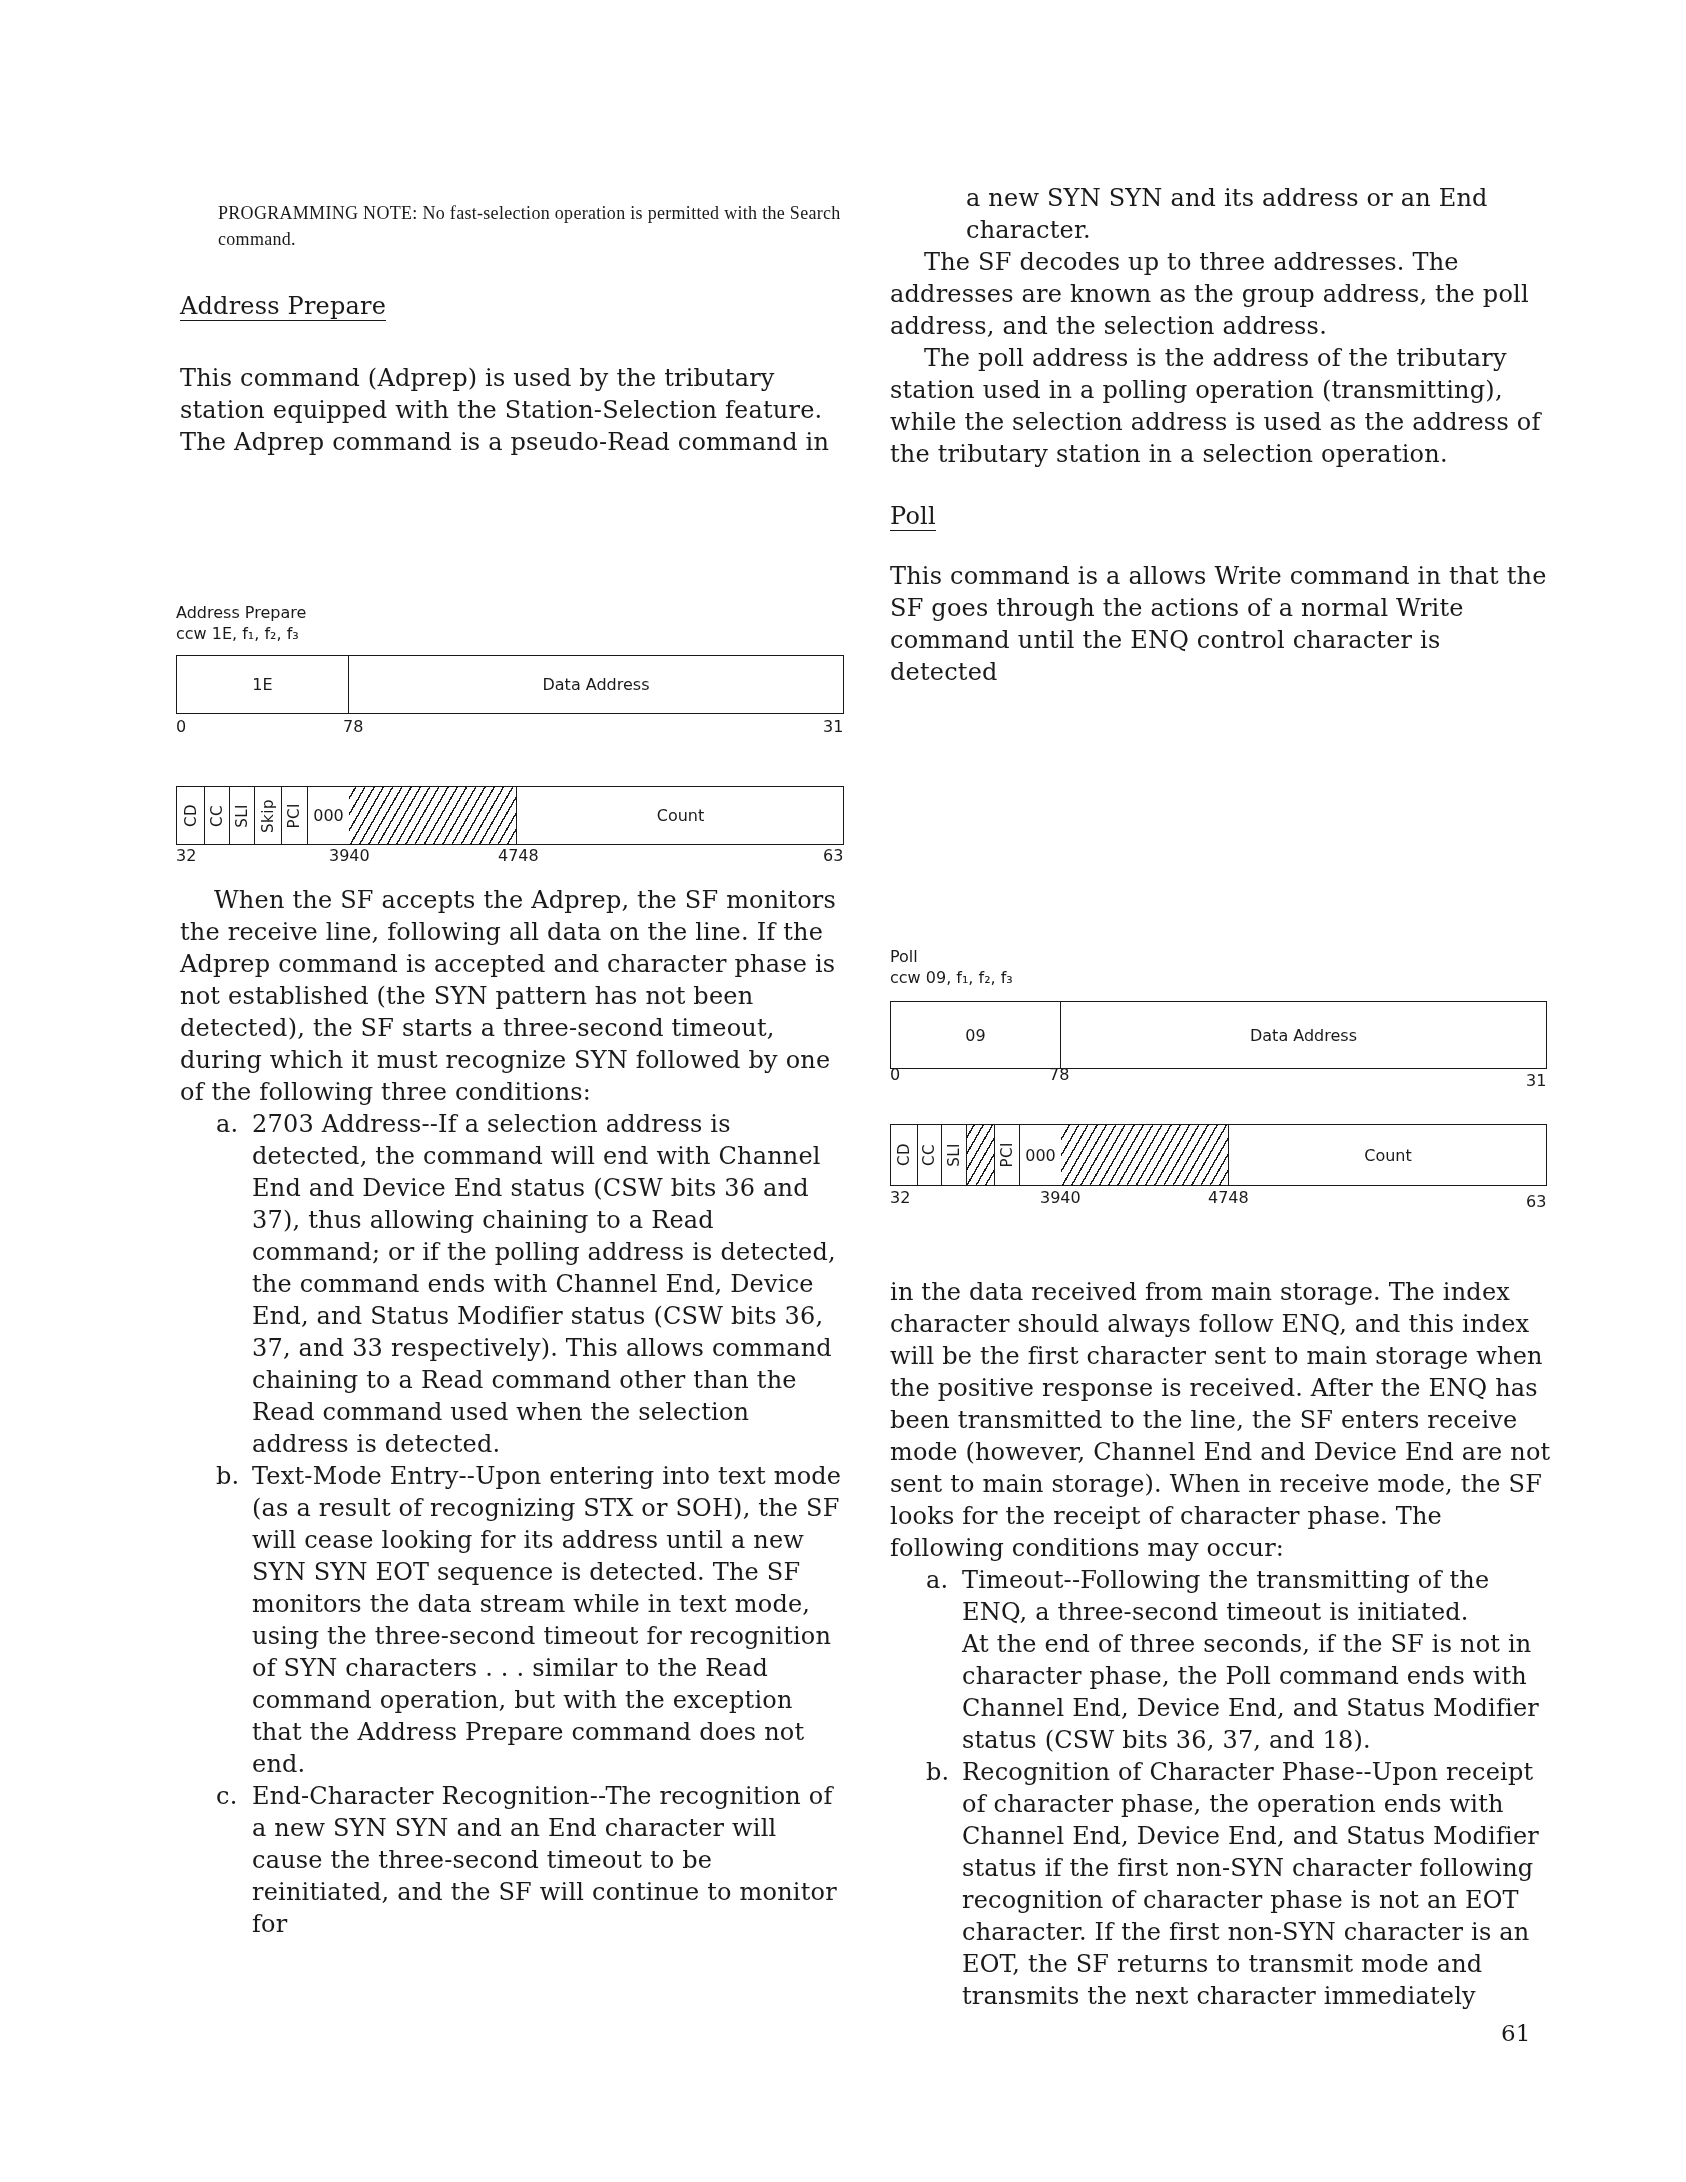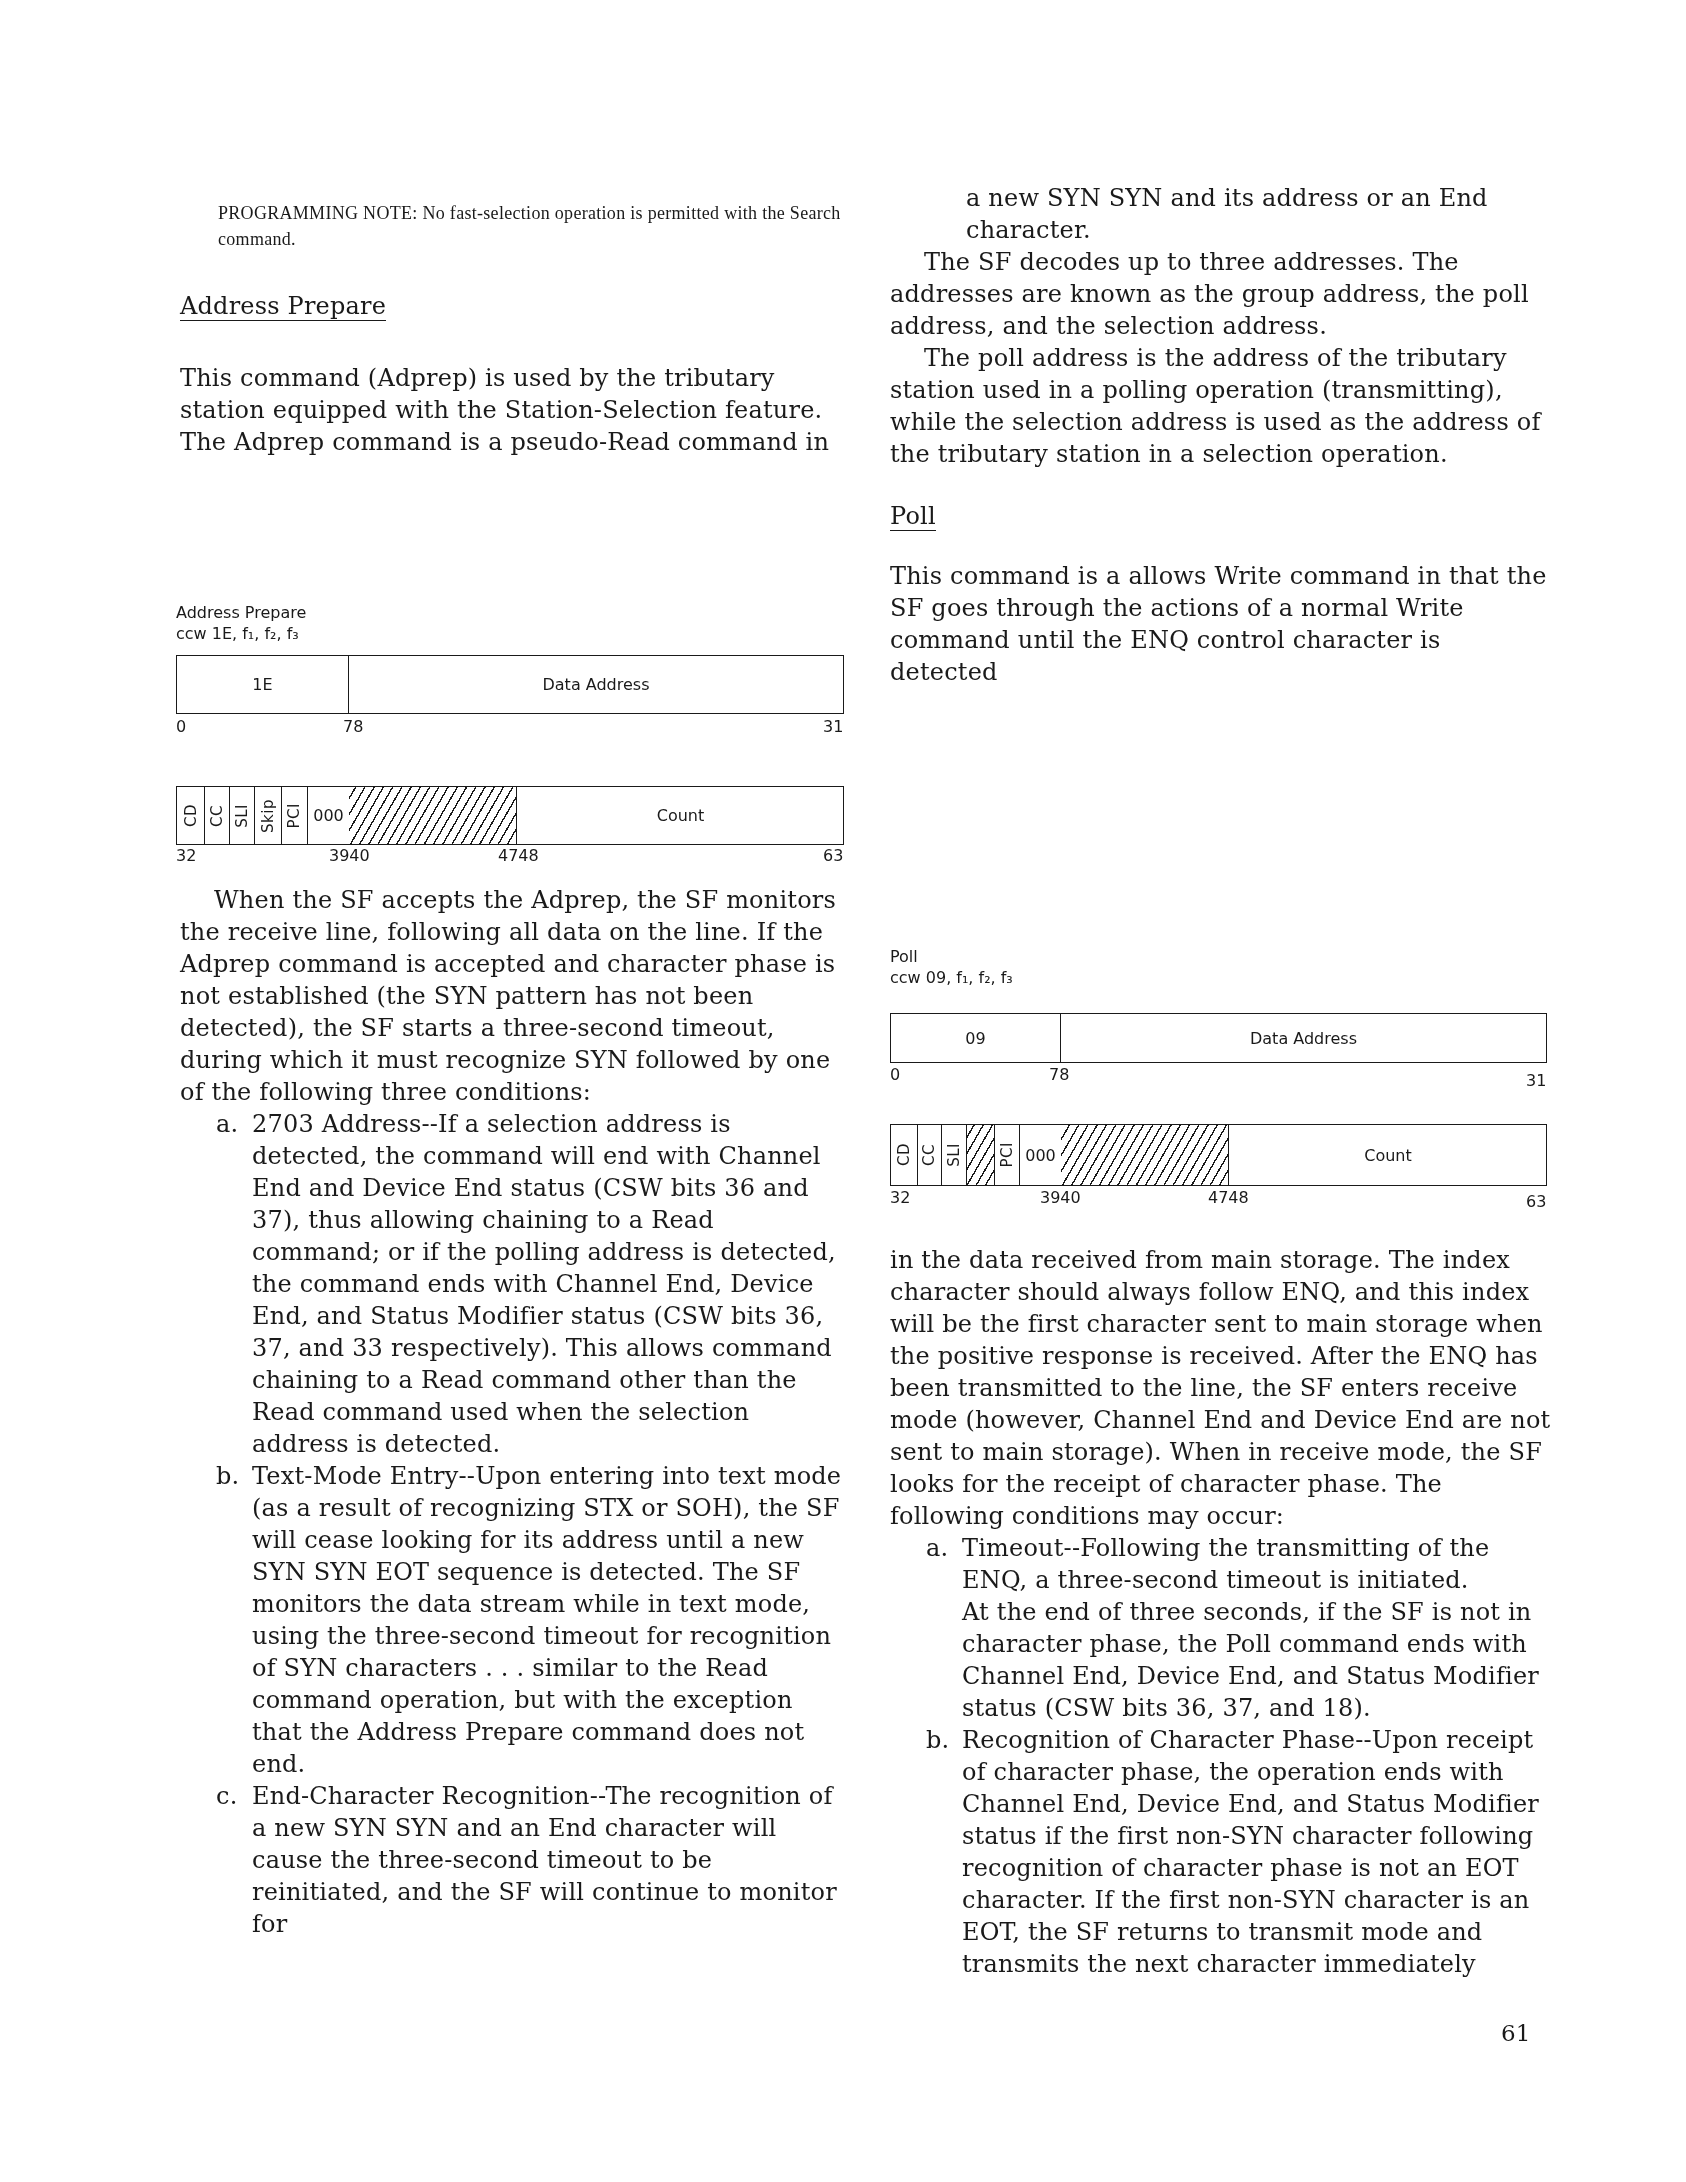--- a/index.html
+++ b/index.html
@@ -100,21 +100,21 @@
   <p class="ind">The poll address is the address of the tributary station used in a polling operation (transmitting), while the selection address is used as the address of the tributary station in a selection operation.</p>
   <div style="height:30px"></div>
   <span class="heading">Poll</span>
   <div style="height:28px"></div>
   <p>This command is a allows Write command in that the SF goes through the actions of a normal Write command until the ENQ control character is detected</p>
 </div>
 
 <div class="diag" style="left:890px; top:946px; width:657px; height:256px;">
   <div class="cap">Poll</div>
   <div class="cap">ccw 09, f₁, f₂, f₃</div>
-  <div class="box" style="left:0; top:55px; width:657px; height:50px;margin-top:12px;">
+  <div class="box" style="left:0; top:55px; width:657px; height:68px;">
     <div class="cell" style="left:0; width:170px;">
         <span>09</span>
       </div>
     <div class="cell last" style="left:170px; right:0;">
         <span>Data Address</span>
       </div>
   </div>
   <span class="tick" style="left:0; top:119px;">0</span>
   <span class="tick" style="left:159px; top:119px;">78</span>
   <span class="tick" style="left:636px; top:125px;">31</span>
@@ -140,21 +140,21 @@
     <div class="cell last" style="left:339px; right:0;">
         <span>Count</span>
       </div>
   </div>
   <span class="tick" style="left:0; top:242px;">32</span>
   <span class="tick" style="left:150px; top:242px;">3940</span>
   <span class="tick" style="left:318px; top:242px;">4748</span>
   <span class="tick" style="left:636px; top:246px;">63</span>
 </div>
 
-<div class="col" style="left:890px; top:1244px; width:662px;">
+<div class="col" style="left:890px; top:1276px; width:662px;">
   <p>in the data received from main storage. The index character should always follow ENQ, and this index will be the first character sent to main storage when the positive response is received. After the ENQ has been transmitted to the line, the SF enters receive mode (however, Channel End and Device End are not sent to main storage). When in receive mode, the SF looks for the receipt of character phase. The following conditions may occur:</p>
   <ul class="list">
     <li>
       <span class="mk">a.</span>
       <span>Timeout--Following the transmitting of the ENQ, a three-second timeout is initiated.</span><br>
       <span>At the end of three seconds, if the SF is not in character phase, the Poll command ends with Channel End, Device End, and Status Modifier status (CSW bits 36, 37, and 18).</span>
     </li>
     <li>
       <span class="mk">b.</span>
       <span>Recognition of Character Phase--Upon receipt of character phase, the operation ends with Channel End, Device End, and Status Modifier status if the first non-SYN character following recognition of character phase is not an EOT character. If the first non-SYN character is an EOT, the SF returns to transmit mode and transmits the next character immediately</span>

